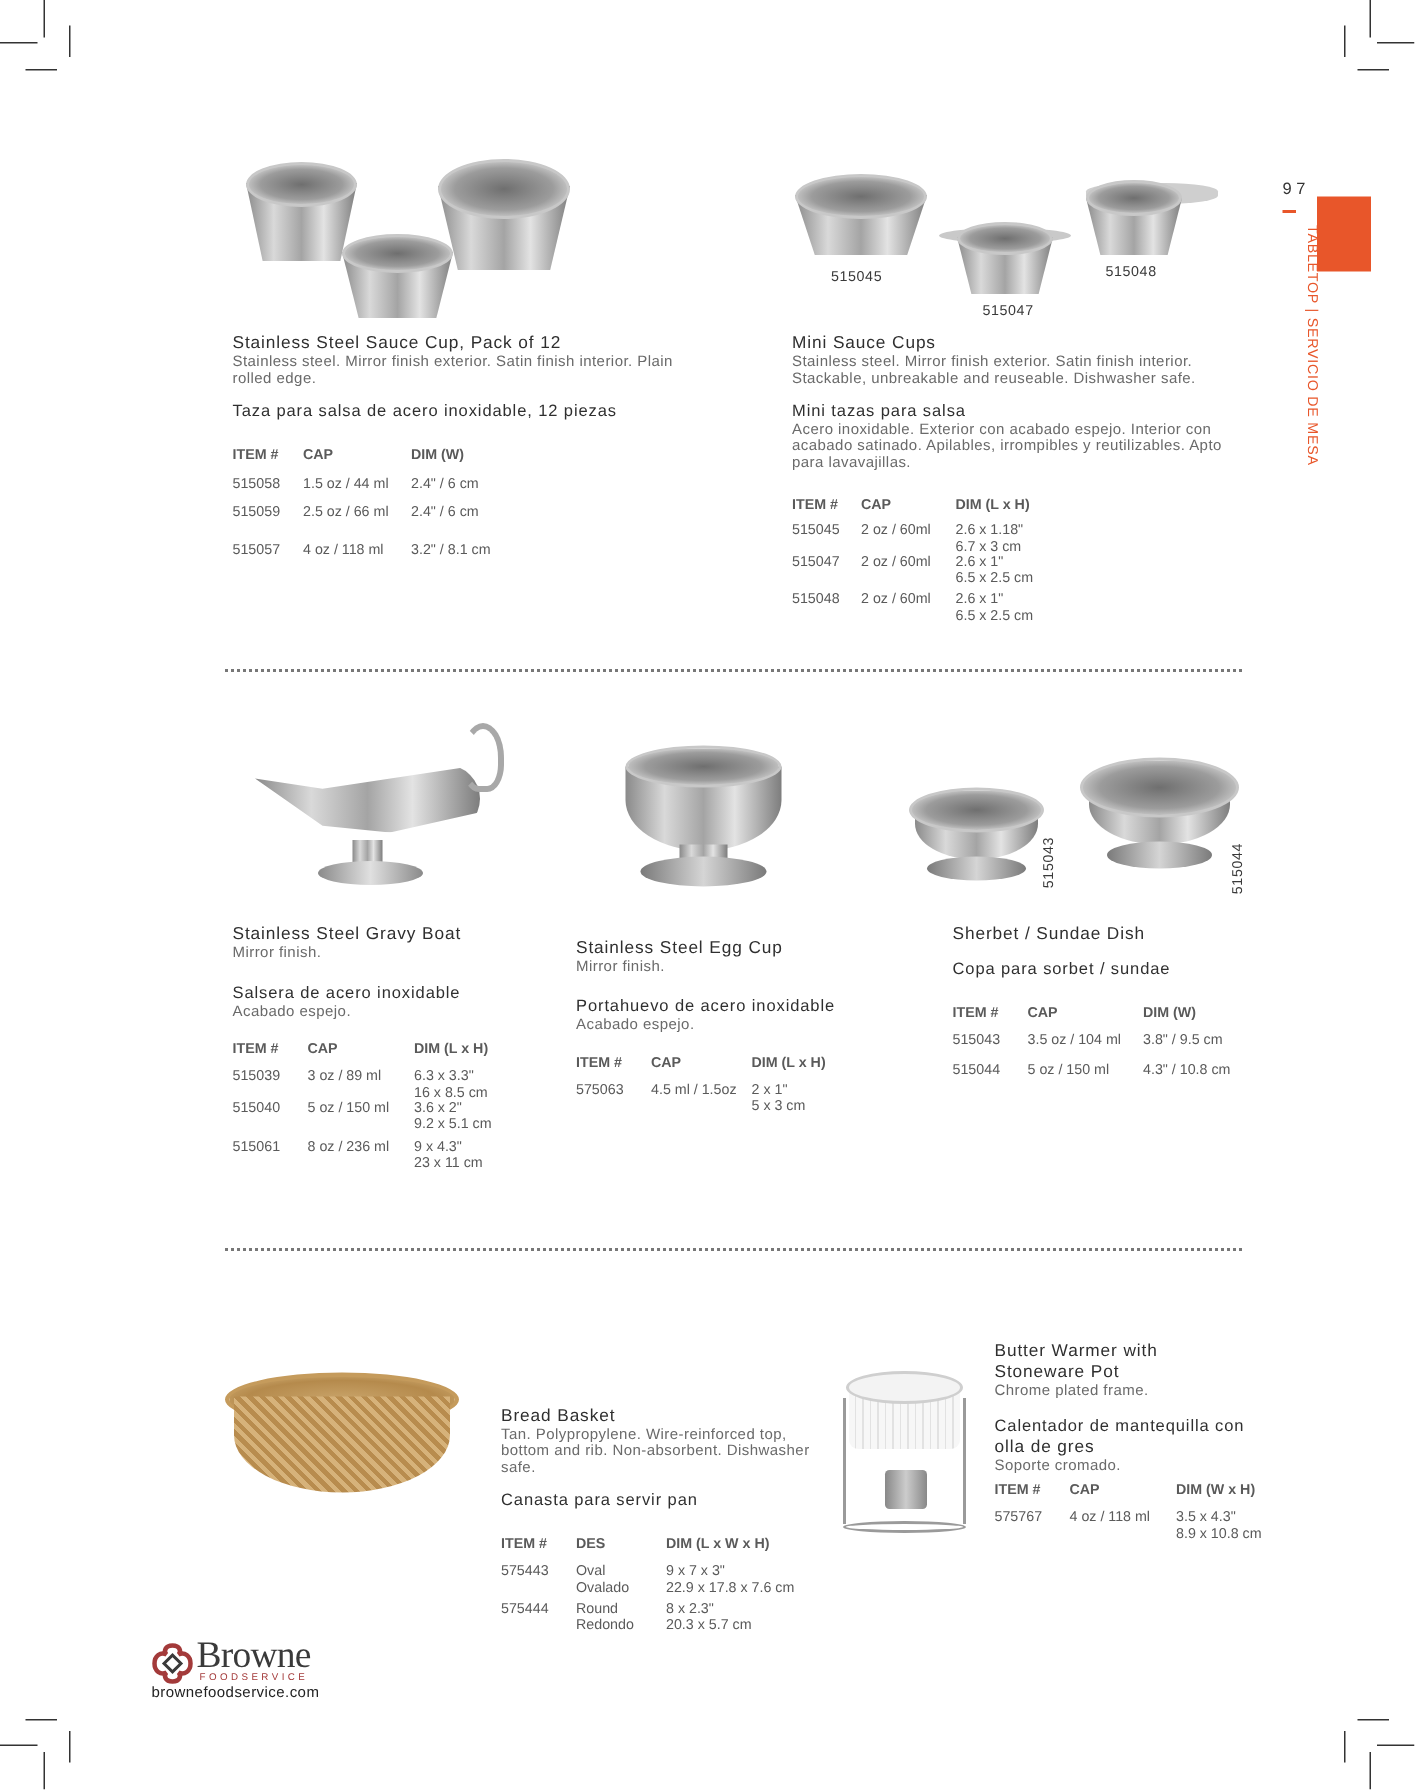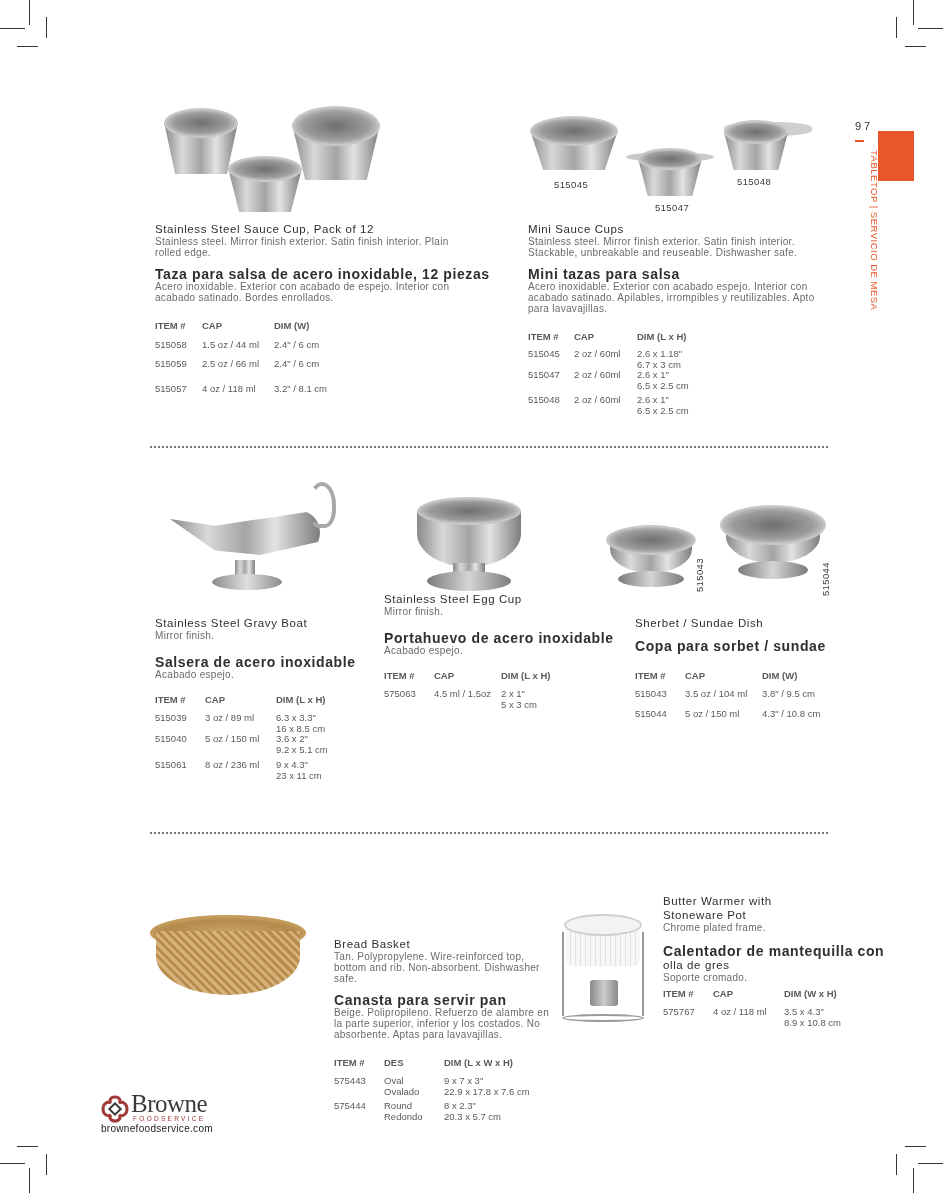--- a/index.html
+++ b/index.html
@@ -4,21 +4,21 @@
 <style>
   * { margin: 0; padding: 0; box-sizing: border-box; }
   html, body { width: 943px; height: 1193px; background: #ffffff; overflow: hidden; }
   body { position: relative; font-family: "Liberation Sans", "DejaVu Sans", sans-serif; color: #4a4a4a; }
 
   .crop { position: absolute; background: #333; }
   .abs { position: absolute; }
 
   .title { font-size: 11.5px; color: #2f2f2f; letter-spacing: 0.6px; line-height: 13px; white-space: nowrap; }
   .desc { font-size: 10px; color: #6a6a6a; letter-spacing: 0.3px; line-height: 11px; }
-  .title-es { font-size: 14px; color: #2f2f2f; letter-spacing: 0.6px; line-height: 13px; margin-top: 10px; white-space: nowrap; font-weight: bold; }
+  .title-es { font-size: 11px; color: #2f2f2f; letter-spacing: 0.6px; line-height: 13px; margin-top: 10px; white-space: nowrap; }
 
   table.spec { border-collapse: collapse; font-size: 9.5px; color: #5a5a5a; }
   table.spec th { font-weight: bold; text-align: left; padding: 0; height: 14px; vertical-align: top; color: #5a5a5a; }
   table.spec td { padding: 0; vertical-align: top; line-height: 10.5px; white-space: nowrap; }
 
   .divider { position: absolute; height: 0; border-top: 2px dotted #777; }
 
   .side-tab { position: absolute; left: 878px; top: 131px; width: 36px; height: 50px; background: #e8562a; }
   .page-num { position: absolute; left: 855px; top: 120px; font-size: 11px; letter-spacing: 3px; color: #333; }
   .side-rule { position: absolute; left: 855px; top: 140px; width: 9px; height: 1.5px; background: #e8562a; }
@@ -71,21 +71,20 @@
   <div class="abs steel cone" style="left:4px;top:22px;width:74px;height:52px;"></div>
   <div class="abs rim" style="left:68px;top:56px;width:74px;height:26px;z-index:2;"></div>
   <div class="abs steel cone" style="left:68px;top:68px;width:74px;height:44px;"></div>
   <div class="abs rim" style="left:132px;top:6px;width:88px;height:40px;z-index:2;"></div>
   <div class="abs steel cone" style="left:132px;top:24px;width:88px;height:56px;"></div>
 </div>
 <div class="abs" style="left:155px;top:223px;width:300px;">
   <div class="title">Stainless Steel Sauce Cup, Pack of 12</div>
   <div class="desc">Stainless steel. Mirror finish exterior. Satin finish interior. Plain rolled edge.</div>
   <div class="title-es" style="margin-top:10px;">Taza para salsa de acero inoxidable, 12 piezas</div>
-  <div class="desc">Acero inoxidable. Exterior con acabado de espejo. Interior con acabado satinado. Bordes enrollados.</div>
   <table class="spec" style="margin-top:17px;">
     <tbody>
         <tr>
           <th style="width:47px">ITEM #</th>
           <th style="width:72px">CAP</th>
           <th>DIM (W)</th>
         </tr>
     <tr style="height:25px;">
           <td style="padding-top:6px">515058</td>
           <td style="padding-top:6px">1.5 oz / 44 ml</td>
@@ -206,21 +205,21 @@
   </tbody>
     </table>
 </div>
 
 <div class="abs" style="left:415px;top:495px;width:110px;height:110px;">
   <div class="abs rim" style="left:2px;top:2px;width:104px;height:28px;z-index:2;"></div>
   <div class="abs steel" style="left:2px;top:16px;width:104px;height:56px;border-radius:0 0 50% 50%/0 0 60% 60%;"></div>
   <div class="abs steel" style="left:38px;top:68px;width:32px;height:14px;"></div>
   <div class="abs" style="left:12px;top:76px;width:84px;height:20px;border-radius:50%;background:linear-gradient(90deg,#7a7a7a,#d5d5d5,#7a7a7a);"></div>
 </div>
-<div class="abs" style="left:384px;top:593px;width:215px;">
+<div class="abs" style="left:384px;top:626px;width:215px;">
   <div class="title">Stainless Steel Egg Cup</div>
   <div class="desc">Mirror finish.</div>
   <div class="title-es" style="margin-top:15px;">Portahuevo de acero inoxidable</div>
   <div class="desc">Acabado espejo.</div>
   <table class="spec" style="margin-top:14px;">
     <tbody>
         <tr>
           <th style="width:50px">ITEM #</th>
           <th style="width:67px">CAP</th>
           <th>DIM (L x H)</th>
@@ -275,21 +274,20 @@
 <div class="divider" style="left:150px;top:832px;width:678px;"></div>
 
 <div class="abs" style="left:150px;top:915px;width:160px;height:90px;">
   <div class="abs" style="left:0;top:0;width:156px;height:36px;border-radius:50%;background:radial-gradient(ellipse at center,#c9a46a 0%,#b58a4c 60%,#d7b57c 100%);border:3px solid #c59b5c;"></div>
   <div class="abs" style="left:6px;top:16px;width:144px;height:64px;border-radius:0 0 50% 50%/0 0 60% 60%;background:repeating-linear-gradient(45deg,#d6b27a 0 3px,#b88c4e 3px 6px);"></div>
 </div>
 <div class="abs" style="left:334px;top:938px;width:215px;">
   <div class="title">Bread Basket</div>
   <div class="desc">Tan. Polypropylene. Wire-reinforced top, bottom and rib. Non-absorbent. Dishwasher safe.</div>
   <div class="title-es">Canasta para servir pan</div>
-  <div class="desc">Beige. Polipropileno. Refuerzo de alambre en la parte superior, inferior y los costados. No absorbente. Aptas para lavavajillas.</div>
   <table class="spec" style="margin-top:17px;">
     <tbody>
         <tr>
           <th style="width:50px">ITEM #</th>
           <th style="width:60px">DES</th>
           <th>DIM (L x W x H)</th>
         </tr>
     <tr style="height:30px;">
           <td style="padding-top:5px">575443</td>
           <td style="padding-top:5px">

